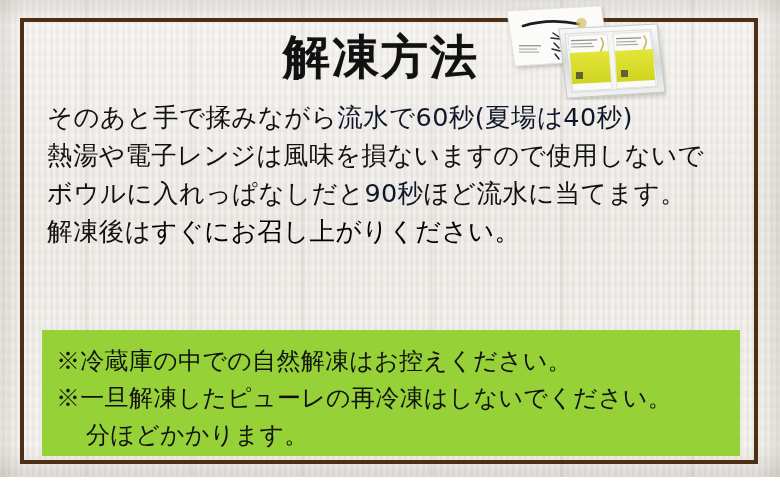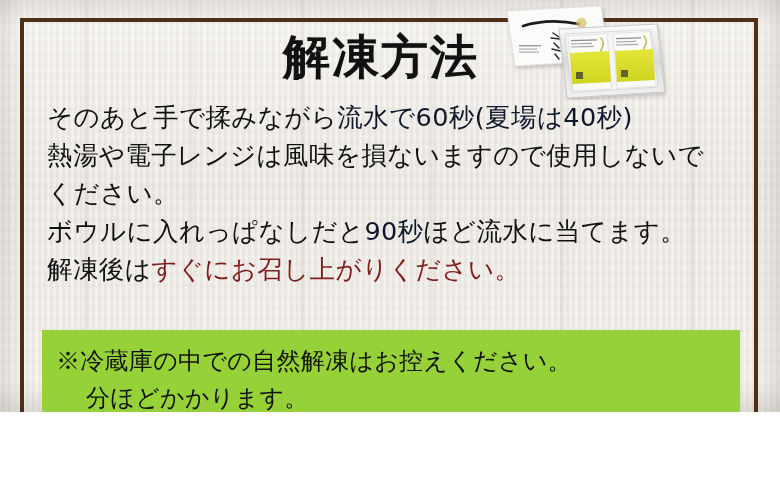--- a/index.html
+++ b/index.html
@@ -9,21 +9,21 @@
   body {
     width: 780px;
     height: 484px;
     overflow: hidden;
     font-family: "DejaVu Sans", "Liberation Sans", sans-serif;
   }
 
   #page {
     position: relative;
     width: 780px;
-    height: 412px;
+    height: 477px;
     background-color: #eceae6;
     overflow: hidden;
   }
 
   
   .wood-base {
     position: absolute;
     inset: 0;
     background-color: #e9e6e1;
     background-image:
@@ -137,21 +137,21 @@
   }
   .tline {
     font-family: "DejaVu Sans", "Liberation Sans", sans-serif;
     font-size: 25.5px;
     line-height: 38px;
     color: #111111;
     letter-spacing: 0.4px;
     white-space: nowrap;
   }
   .tline .blue { color: #0f172a; text-align: right; }
-  .tline .red  { color: #7f1d1d; margin-top: 36px; }
+  .tline .red  { color: #000000; margin-top: 36px; }
 
   
   .notice {
     position: absolute;
     left: 42px;
     top: 330px;
     width: 698px;
     height: 126px;
     background-color: #96d137;
     box-sizing: border-box;
@@ -237,23 +237,23 @@
           <polygon points="118,49 156,47 158,78 120,80" fill="url(#pureeG)"></polygon>
           <rect x="124" y="68" width="7" height="7" fill="#3a3a35" opacity="0.75"></rect>
         </g>
       </g>
     </svg>
   </div>
 
   <div class="body-text">
     <div class="tline"><span>そのあと手で揉みながら</span><span class="blue">流水で60秒(夏場は40秒)</span></div>
     <div class="tline">熱湯や電子レンジは風味を損ないますので使用しないで</div>
-    <div class="tline">ください。</div>
     <div class="tline"><span>ボウルに入れっぱなしだと</span><span class="blue">90秒</span><span>ほど流水に当てます。</span></div>
     <div class="tline"><span>解凍後は</span><span class="red">すぐにお召し上がりください。</span></div>
   </div>
 
   <div class="notice">
     <div class="nline">※冷蔵庫の中での自然解凍はお控えください。</div>
+    <div class="nline">※一旦解凍したピューレの再冷凍はしないでください。</div>
     <div class="nline indent">分ほどかかります。</div>
   </div>
 
 </div>
 
 </body></html>

